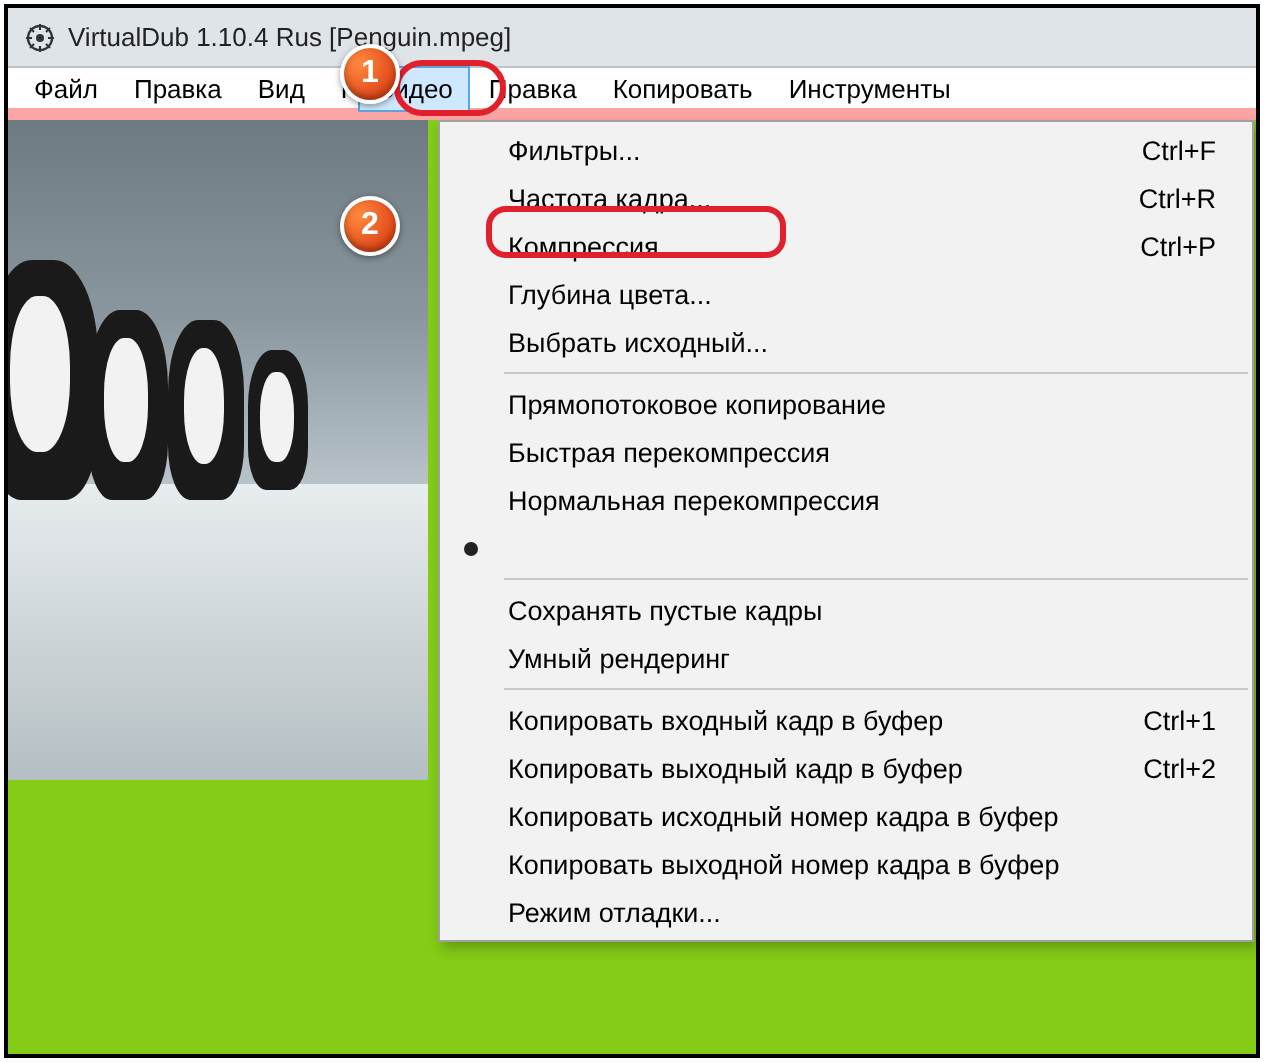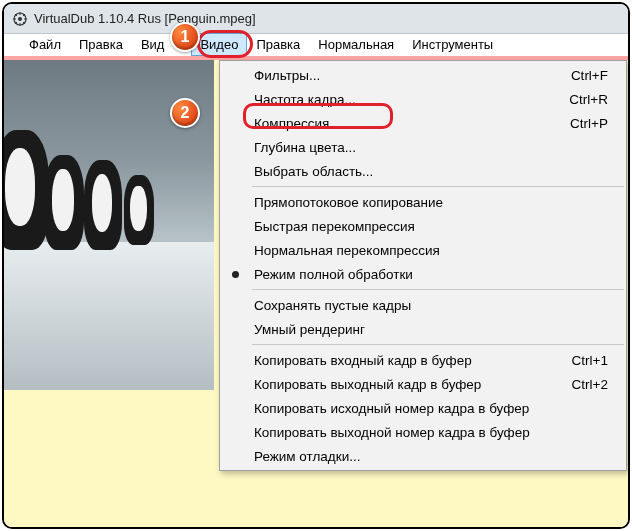--- a/index.html
+++ b/index.html
@@ -7,21 +7,21 @@
     font-family: "Segoe UI", Tahoma, sans-serif;
     font-size: 13px;
     background: #fff;
     width: 632px;
     height: 531px;
     overflow: hidden;
     position: relative;
   }
   .window {
     border: 2px solid #000;
-    border-radius: 10px;
+    border-radius: 0;
     width: 628px;
     height: 527px;
     margin: 2px;
     overflow: hidden;
     background: #fff;
   }
   .titlebar {
     background: #dfe4e8;
     height: 30px;
     display: flex;
@@ -29,42 +29,42 @@
     padding: 0 8px;
     font-size: 13px;
     color: #222;
     border-bottom: 1px solid #c0c4c8;
   }
   .titlebar svg { margin-right: 6px; flex-shrink: 0; }
   .menubar {
     background: #fff;
     height: 26px;
     display: flex;
-    align-items: flex-end;
-    padding: 0 16px;
-    border-bottom: 4px solid #fca5a5;
+    align-items: center;
+    padding: 0 4px;
+    border-bottom: 6px solid #fca5a5;
     font-size: 13px;
     position: relative;
   }
   .menu-item {
     padding: 4px 9px;
     display: flex;
     align-items: center;
     color: #000;
     cursor: default;
   }
   .menu-item.highlighted {
     background: #cde8ff;
     border: 1px solid #5aa7e0;
     padding: 3px 8px;
   }
   .content {
     position: relative;
     height: calc(100% - 56px);
-    background: #fef9c3;
+    background: #84cc16;
   }
   .video-preview {
     position: absolute;
     left: 0;
     top: 0;
     width: 210px;
     height: 330px;
     background: #222;
     overflow: hidden;
   }
@@ -153,21 +153,21 @@
     <span>VirtualDub 1.10.4 Rus [Penguin.mpeg]</span>
   </div>
 
   <div class="menubar">
     <div class="menu-item">Файл</div>
     <div class="menu-item">Правка</div>
     <div class="menu-item">Вид</div>
     <div class="menu-item" style="width:12px; overflow:hidden;">Переход</div>
     <div class="menu-item highlighted">Видео</div>
     <div class="menu-item">Правка</div>
-    <div class="menu-item">Нормальная</div>
+    <div class="menu-item">Копировать</div>
     <div class="menu-item">Инструменты</div>
   </div>
 
   <div class="content">
 
     <div class="video-preview">
       <div class="sky"></div>
       <div class="water"></div>
       <div class="penguin p1"></div>
       <div class="penguin p2"></div>
@@ -192,40 +192,39 @@
         <span class="dd-label">Компрессия...</span>
         <span class="dd-shortcut">Ctrl+P</span>
       </div>
       <div class="dd-row">
         <span class="dd-iconcol"></span>
         <span class="dd-label">Глубина цвета...</span>
         <span class="dd-shortcut"></span>
       </div>
       <div class="dd-row">
         <span class="dd-iconcol"></span>
-        <span class="dd-label">Выбрать область...</span>
+        <span class="dd-label">Выбрать исходный...</span>
         <span class="dd-shortcut"></span>
       </div>
       <div class="dd-sep"></div>
 
       <div class="dd-row">
         <span class="dd-iconcol"></span>
         <span class="dd-label">Прямопотоковое копирование</span>
       </div>
       <div class="dd-row">
         <span class="dd-iconcol"></span>
         <span class="dd-label">Быстрая перекомпрессия</span>
       </div>
       <div class="dd-row">
         <span class="dd-iconcol"></span>
         <span class="dd-label">Нормальная перекомпрессия</span>
       </div>
       <div class="dd-row selected-mode">
         <span class="dd-iconcol"></span>
-        <span class="dd-label">Режим полной обработки</span>
       </div>
       <div class="dd-sep"></div>
 
       <div class="dd-row">
         <span class="dd-iconcol"></span>
         <span class="dd-label">Сохранять пустые кадры</span>
       </div>
       <div class="dd-row">
         <span class="dd-iconcol"></span>
         <span class="dd-label">Умный рендеринг</span>

